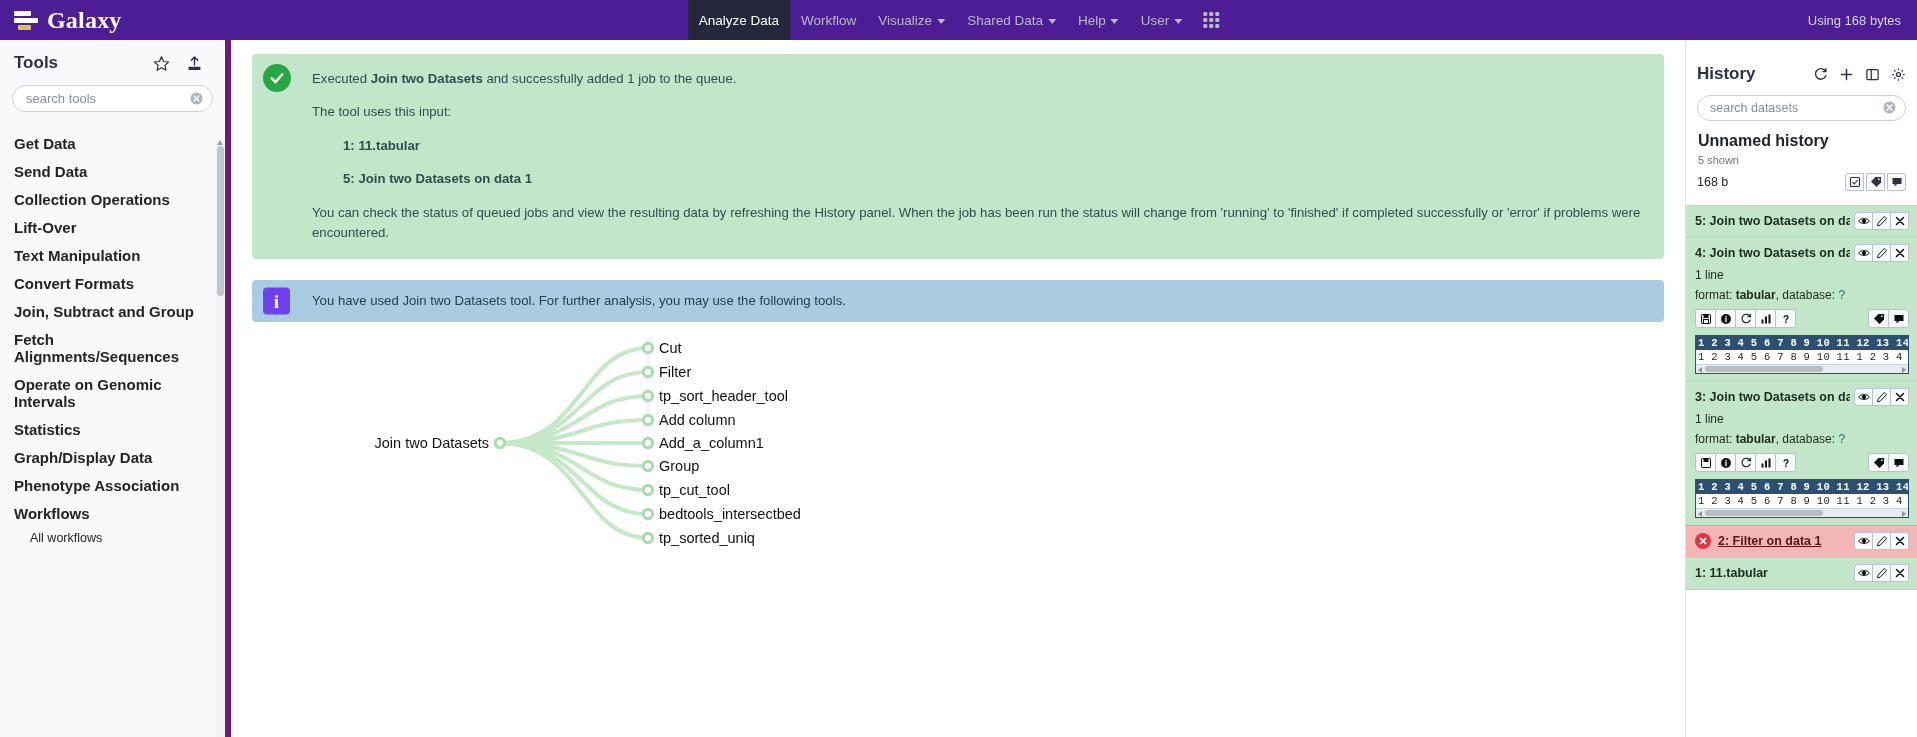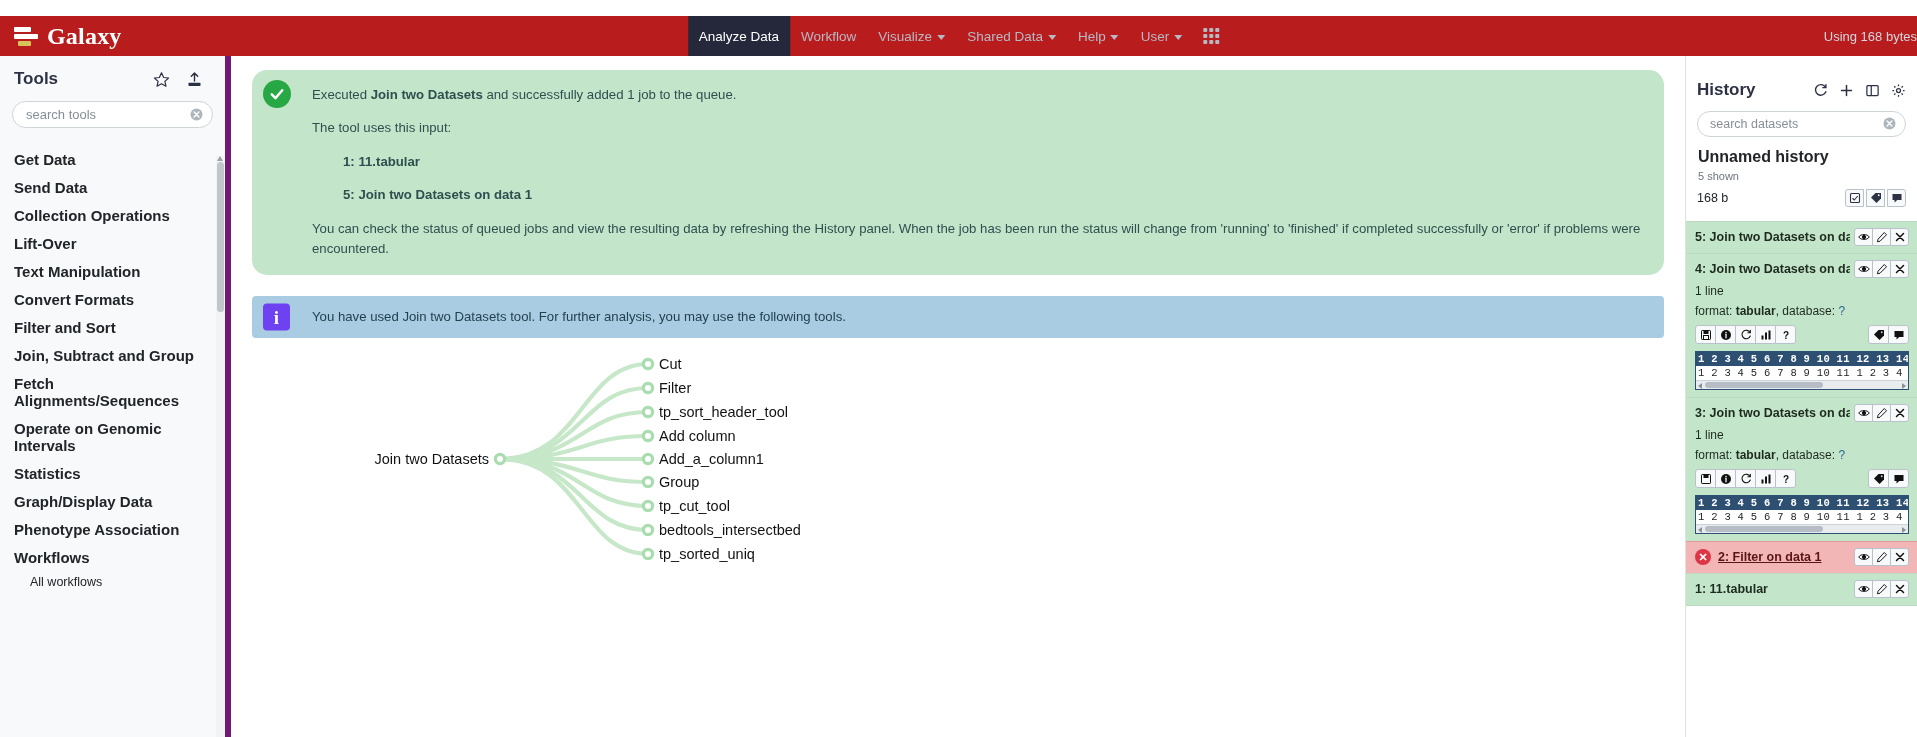--- a/index.html
+++ b/index.html
@@ -5,42 +5,41 @@
   * { box-sizing: border-box; margin: 0; padding: 0; }
   html, body {
     width: 1917px; height: 737px;
     font-family: "Liberation Sans", sans-serif;
     background: #fff; overflow: hidden;
   }
   body { display: flex; flex-direction: column; }
 
   
   .masthead {
-    height: 40px; background: #b91c1c; color: #fff;
+    height: 40px; background: #4c1d95; color: #fff;
     display: flex; align-items: center; flex: 0 0 40px;
     position: relative;
-    margin-top: 16px;
   }
   .brand { display: flex; align-items: center; gap: 9px; padding-left: 14px; }
   .brand-logo { width: 24px; height: 24px; position: relative; }
   .brand-logo i { position: absolute; left: 0; border-radius: 1px; display: block; }
   .bl1 { top: 3px; width: 17px; height: 5px; background: #fff; }
   .bl2 { top: 10px; width: 24px; height: 5px; background: #fff; }
   .bl3 { top: 17px; width: 13px; height: 5px; background: #d8c35a; left: 4px !important; }
   .brand-title { font-family: "Liberation Serif", serif; font-size: 24px; font-weight: 700; letter-spacing: .2px; }
   .nav { position: absolute; left: 50%; transform: translateX(-50%); display: flex; align-items: center; height: 48px; }
   .nav-item {
     font-size: 13.5px; color: #b6bac6; padding: 0 11px; height: 40px;
     display: flex; align-items: center; gap: 5px; cursor: pointer; white-space: nowrap;
   }
   .nav-item.active { background: #24283a; color: #fff; }
   .caret { width: 0; height: 0; border-left: 4px solid transparent; border-right: 4px solid transparent; border-top: 5px solid currentColor; margin-top: 2px; }
   .grid-icon { display: grid; grid-template-columns: repeat(3,4px); grid-template-rows: repeat(3,4px); gap: 2px; margin: 0 10px; cursor: pointer; }
   .grid-icon span { background: #b6bac6; border-radius: 1px; }
-  .masthead-right { margin-left: auto; font-size: 13px; color: #d5d8e0; }
+  .masthead-right { margin-left: auto; padding-right: 16px; font-size: 13px; color: #d5d8e0; }
 
   
   .body-row { flex: 1 1 auto; display: flex; min-height: 0; }
 
   
   .toolpanel {
     width: 231px; flex: 0 0 231px; background: #f8f9fa;
     border-right: 6px solid #701a75; display: flex; flex-direction: column; position: relative;
   }
   .tool-header { display: flex; align-items: center; padding: 13px 14px 6px 14px; }
@@ -65,21 +64,21 @@
   .panel-scroll .track { position: absolute; inset: 0; background: #f1f3f5; }
   .panel-scroll .thumb { position: absolute; top: 6px; left: 1px; width: 7px; height: 150px; background: #c1c6cc; border-radius: 4px; }
   .panel-scroll .arrow { position: absolute; left: 1px; top: 0px; width: 0; height: 0; border-left: 3.5px solid transparent; border-right: 3.5px solid transparent; border-bottom: 5px solid #9aa0a6; }
 
   
   .center { flex: 1 1 auto; background: #fff; overflow: hidden; position: relative; padding: 14px 21px 0 21px; }
   .alert {
     border-radius: 4px; padding: 15px 18px; font-size: 13.2px; line-height: 1.55;
     display: flex; gap: 0; position: relative;
   }
-  .alert-success { background: #c3e6cb; color: #2f4f4f; border-radius: 15px; }
+  .alert-success { background: #c3e6cb; color: #2f4f4f; }
   .alert-icon-ok {
     position: absolute; left: 11px; top: 10px;
     width: 28px; height: 28px; border-radius: 50%; background: #28a745;
     display: flex; align-items: center; justify-content: center;
   }
   .alert-body { padding-left: 42px; width: 100%; }
   .alert-body p { margin: 0 0 13px 0; }
   .alert-body p:last-child { margin-bottom: 0; }
   .alert-body .indent { padding-left: 31px; font-weight: 700; }
   .alert-info {
@@ -246,21 +245,20 @@
       </span>
     </div>
 
     <div class="toollist">
       <div class="tool-cat"><span>Get Data</span></div>
       <div class="tool-cat"><span>Send Data</span></div>
       <div class="tool-cat"><span>Collection Operations</span></div>
       <div class="tool-cat"><span>Lift-Over</span></div>
       <div class="tool-cat"><span>Text Manipulation</span></div>
       <div class="tool-cat"><span>Convert Formats</span></div>
-      <div class="tool-cat"><span>Filter and Sort</span></div>
       <div class="tool-cat"><span>Join, Subtract and Group</span></div>
       <div class="tool-cat"><span>Fetch Alignments/Sequences</span></div>
       <div class="tool-cat"><span>Operate on Genomic Intervals</span></div>
       <div class="tool-cat"><span>Statistics</span></div>
       <div class="tool-cat"><span>Graph/Display Data</span></div>
       <div class="tool-cat"><span>Phenotype Association</span></div>
       <div class="tool-cat"><span>Workflows</span></div>
       <div class="tool-sub"><span>All workflows</span></div>
     </div>
 

